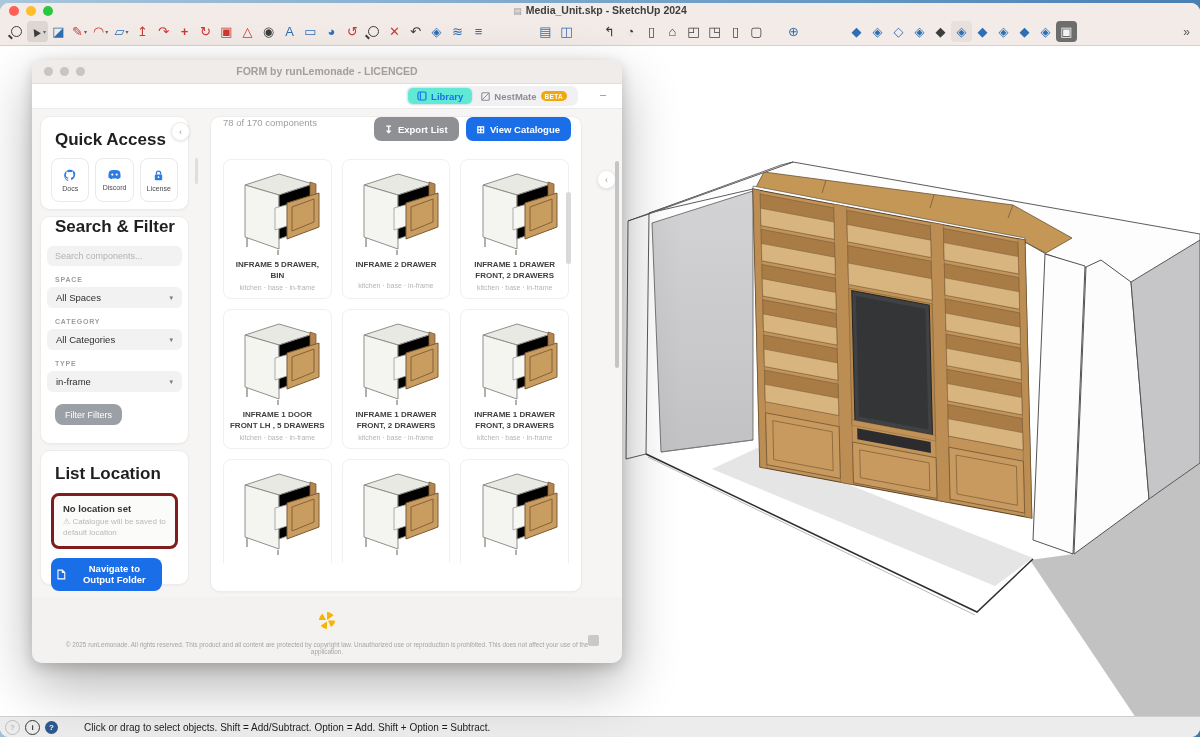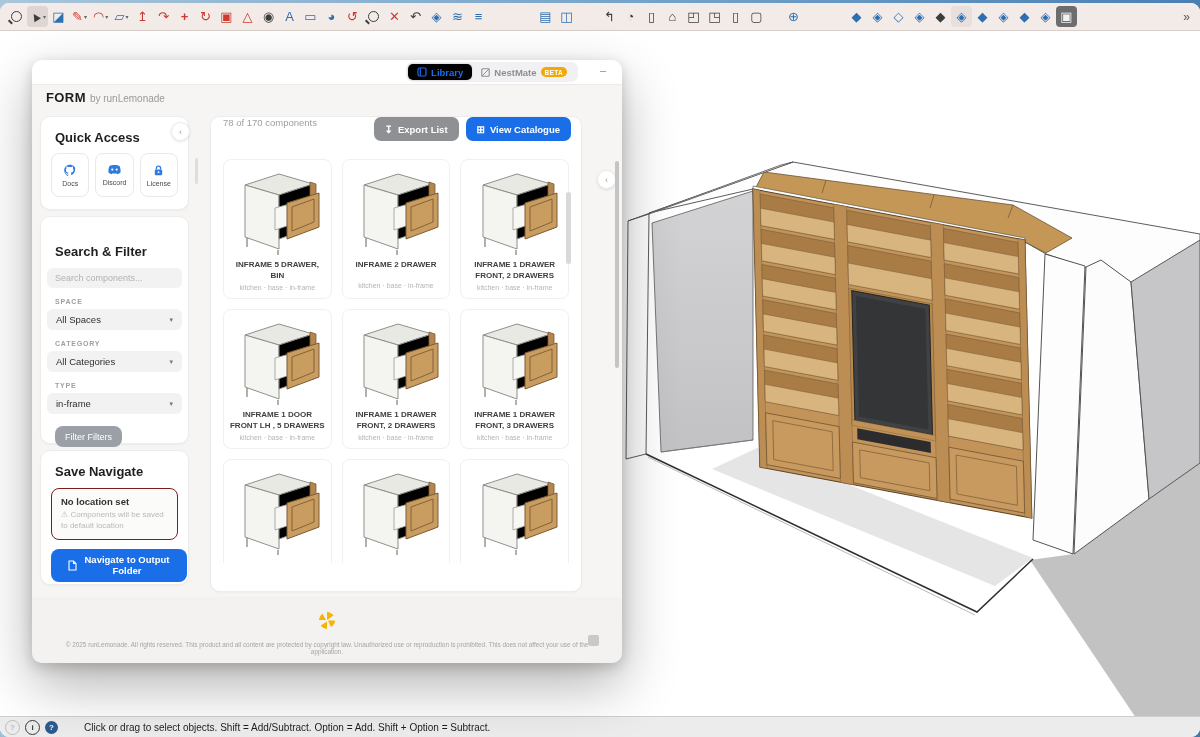--- a/index.html
+++ b/index.html
@@ -48,48 +48,48 @@
   #dialog{position:absolute;left:32px;top:57px;width:590px;height:603px;border-radius:10px;background:#f6f5f4;box-shadow:0 22px 55px rgba(0,0,0,.30),0 4px 14px rgba(0,0,0,.18);z-index:5;overflow:hidden;}
   #d-titlebar{position:relative;height:23px;background:#efecea;border-bottom:1px solid #e2dedb;}
   #d-titlebar .dots{position:absolute;left:12px;top:7px;display:flex;gap:7px;}
   #d-titlebar .dot{width:9px;height:9px;border-radius:50%;background:#c9c5c2;}
   #d-title{position:absolute;left:0;right:0;top:5px;text-align:center;font-size:10.5px;font-weight:bold;color:#a39e9a;}
   #d-header{position:relative;height:24px;background:#fff;border-bottom:1px solid #ebebeb;}
   #brand{position:absolute;left:14px;top:4px;font-size:13px;font-weight:bold;color:#1c1c1c;letter-spacing:.4px;margin-top:26px;}
   #brand .suffix{font-weight:normal;font-size:10px;color:#9a9a9a;letter-spacing:0;margin-left:4px;}
   #seg{position:absolute;right:44px;top:2px;height:20px;background:#f1f1f3;border-radius:7px;display:flex;align-items:center;padding:0 2px;}
   .seg-tab{display:flex;align-items:center;gap:4px;height:16px;padding:0 9px;border-radius:5px;font-size:9.5px;font-weight:bold;color:#8e8e93;}
-  .seg-tab.active{background:#000000;color:#1a6fe8;box-shadow:0 0 0 1px #e3e3e6;align-items:center;}
+  .seg-tab.active{background:#5eead4;color:#1a6fe8;box-shadow:0 0 0 1px #e3e3e6;align-items:center;}
   .beta{background:#f0a80a;color:#fff;font-size:6.5px;font-weight:bold;border-radius:5px;padding:1.5px 4px;letter-spacing:.3px;}
   #d-min{position:absolute;right:16px;top:4px;color:#8a8a8a;font-size:11px;}
   #d-body{position:absolute;top:48px;left:0;right:0;bottom:0;}
   .card{position:absolute;background:#fff;border:1px solid #ececec;border-radius:10px;box-shadow:0 1px 2px rgba(0,0,0,.04);}
-  .card h3{margin:0;font-size:13px;color:#1f1f1f;}
+  .card h3{margin:0;font-size:17px;color:#1f1f1f;}
   #qa-card{left:8px;top:8px;width:147px;height:92px;padding:0;}
   #qa-card h3{margin:13px 0 8px 14px;}
   #qa-items{display:flex;gap:6px;margin:0 10px;}
   .qa-item{flex:1;border:1px solid #e9e9e9;border-radius:8px;height:42px;display:flex;flex-direction:column;align-items:center;justify-content:center;gap:3px;background:#fff;}
   .qa-item .lbl{font-size:7px;color:#4a4a4a;}
   .chip{position:absolute;width:17px;height:17px;border-radius:50%;background:#fff;border:1px solid #ececec;box-shadow:0 1px 3px rgba(0,0,0,.10);display:flex;align-items:center;justify-content:center;font-size:9px;color:#9a9a9a;z-index:6;}
   #chip-sidebar{left:139px;top:14px;}
   #chip-grid{left:565px;top:62px;}
   #sf-card{left:8px;top:108px;width:147px;height:226px;padding:0;}
-  #sf-card h3{margin:27px 0 9px 14px;}
+  #sf-card h3{margin:0 0 9px 14px;}
   #search-input{display:block;width:119px;margin:0 auto;height:20px;background:#f2f2f3;border:none;border-radius:6px;font-size:9px;color:#333;padding:0 8px;font-family:"Liberation Sans",sans-serif;}
   #search-input::placeholder{color:#b3b3b3;}
   .f-label{font-size:7px;font-weight:bold;letter-spacing:.8px;color:#9e9e9e;margin:10px 0 4px 14px;}
   .f-select{width:117px;height:21px;margin:0 auto;background:#f2f2f3;border-radius:6px;display:flex;align-items:center;justify-content:space-between;padding:0 9px;font-size:9.5px;color:#2e2e2e;}
   .f-select .car{font-size:7px;color:#777;}
   #clear-btn{margin:12px 0 0 14px;width:67px;height:21px;background:#9aa0a6;color:#fff;border:none;border-radius:8px;font-size:9px;font-family:"Liberation Sans",sans-serif;}
   #sl-card{left:8px;top:342px;width:147px;height:133px;padding:0;}
   #sl-card h3{margin:13px 0 9px 14px;}
-  #sl-box{margin:0 10px;background:#fbfbfa;border:1px solid #7f1d1d;border-radius:8px;padding:7px 9px;}
+  #sl-box{margin:0 10px;background:#fbfbfa;border:3px solid #7f1d1d;border-radius:8px;padding:7px 9px;}
   #sl-status{font-size:9.5px;font-weight:bold;color:#333;}
   #sl-note{font-size:8px;color:#b9b9b9;line-height:1.35;margin-top:3px;}
-  #sl-btn{margin:9px 10px 0 10px;width:136px;height:33px;background:#1a6fe8;border:none;border-radius:8px;color:#fff;font-size:9.5px;font-weight:bold;display:flex;align-items:center;justify-content:center;gap:7px;font-family:"Liberation Sans",sans-serif;line-height:1.2;}
+  #sl-btn{margin:9px 10px 0 10px;width:111px;height:33px;background:#1a6fe8;border:none;border-radius:8px;color:#fff;font-size:9.5px;font-weight:bold;display:flex;align-items:center;justify-content:center;gap:7px;font-family:"Liberation Sans",sans-serif;line-height:1.2;}
   #sl-btn .txt{width:86px;text-align:center;}
   
   #grid-card{left:178px;top:8px;width:370px;height:474px;}
   #grid-head{height:36px;display:flex;padding:0 10px 0 12px;}
   #comp-count{font-size:9.5px;color:#9e9e9e;}
   #grid-head .btns{margin-left:auto;display:flex;gap:7px;}
   .gbtn{height:24px;border:none;border-radius:7px;color:#fff;font-size:9.5px;font-weight:bold;display:flex;align-items:center;gap:5px;padding:0 11px;font-family:"Liberation Sans",sans-serif;}
   .gbtn.gray{background:#8e9094;}
   .gbtn.blue{background:#1a6fe8;}
   .gbtn .ic{font-size:10px;}
@@ -104,20 +104,28 @@
   #resize-sq{position:absolute;left:556px;top:527px;width:11px;height:11px;border-radius:2px;background:#c9c9c9;z-index:6;}
   #d-footer{position:absolute;left:0;right:0;bottom:0;height:66px;background:#f3f2f1;border-radius:0 0 10px 10px;text-align:center;}
   #d-footer svg{margin-top:14px;}
   #d-copy{font-size:6.4px;color:#a5a5a5;margin-top:7px;padding:0 30px;}
 </style>
 </head>
 <body>
 
 <div id="window">
 
+  <div id="titlebar">
+    <div class="lights">
+      <span class="light r"></span>
+      <span class="light y"></span>
+      <span class="light g"></span>
+    </div>
+    <div id="win-title"><span class="proxy">▤</span><span>Media_Unit.skp - SketchUp 2024</span></div>
+  </div>
 
   <div id="toolbar">
       <span class="tool">
         <span class="mag"></span>
       </span>
       <span class="tool active">
         <span class="g dark rot">▲</span>
         <span class="caret">▾</span>
       </span>
       <span class="tool">
@@ -336,20 +344,28 @@
       <defs>
         <linearGradient id="wallgrad" x1="0" y1="0" x2="0" y2="1">
           <stop offset="0" stop-color="#d3d3d5"></stop>
             <stop offset="1" stop-color="#c2c2c4"></stop>
         </linearGradient>
       </defs>
     </svg>
   </div>
 
   <div id="dialog">
+    <div id="d-titlebar">
+      <div class="dots">
+        <span class="dot"></span>
+        <span class="dot"></span>
+        <span class="dot"></span>
+      </div>
+      <div id="d-title">FORM by runLemonade - LICENCED</div>
+    </div>
 
     <div id="d-header">
       <div id="brand"><span>FORM</span><span class="suffix">by runLemonade</span></div>
       <div id="seg">
         <div class="seg-tab active">
           <svg width="10" height="10" viewBox="0 0 10 10">
               <rect x="1" y="1" width="8" height="8" rx="1.5" fill="none" stroke="#1a6fe8" stroke-width="1.2"></rect>
               <line x1="3.4" y1="1.2" x2="3.4" y2="8.8" stroke="#1a6fe8" stroke-width="1.1"></line>
             </svg>
           <span>Library</span>
@@ -412,24 +428,24 @@
           </div>
         <div class="f-label">TYPE</div>
         <div class="f-select">
             <span>in-frame</span>
             <span class="car">▾</span>
           </div>
         <button id="clear-btn">Filter Filters</button>
       </div>
 
       <div class="card" id="sl-card">
-        <h3>Save Navigate</h3>
+        <h3>List Location</h3>
         <div id="sl-box">
           <div id="sl-status">No location set</div>
-          <div id="sl-note"><span>⚠</span> <span>Components will be saved to default location</span></div>
+          <div id="sl-note"><span>⚠</span> <span>Catalogue will be saved to default location</span></div>
         </div>
         <button id="sl-btn">
           <svg width="9" height="11" viewBox="0 0 9 11">
               <path d="M1 1 h4.5 L8 3.5 V10 H1 Z" fill="none" stroke="#fff" stroke-width="1.1"></path>
               <path d="M5.5 1 V3.5 H8" fill="none" stroke="#fff" stroke-width="1.1"></path>
             </svg>
           <span class="txt">Navigate to Output Folder</span>
         </button>
       </div>
 

